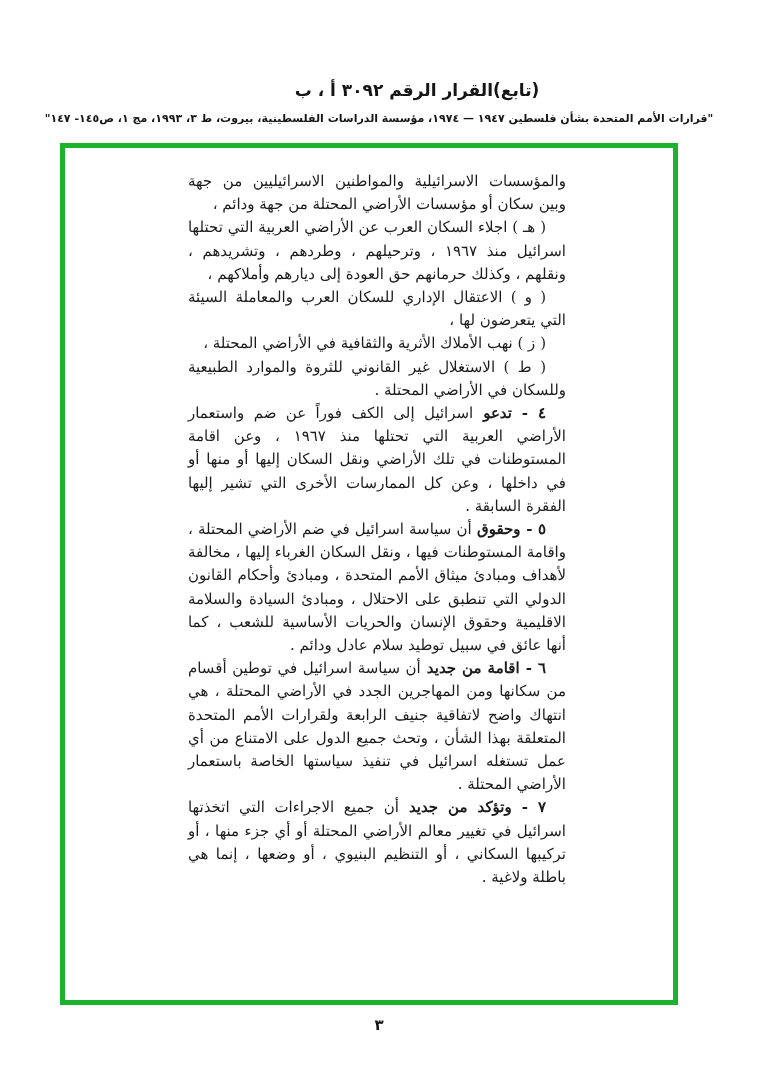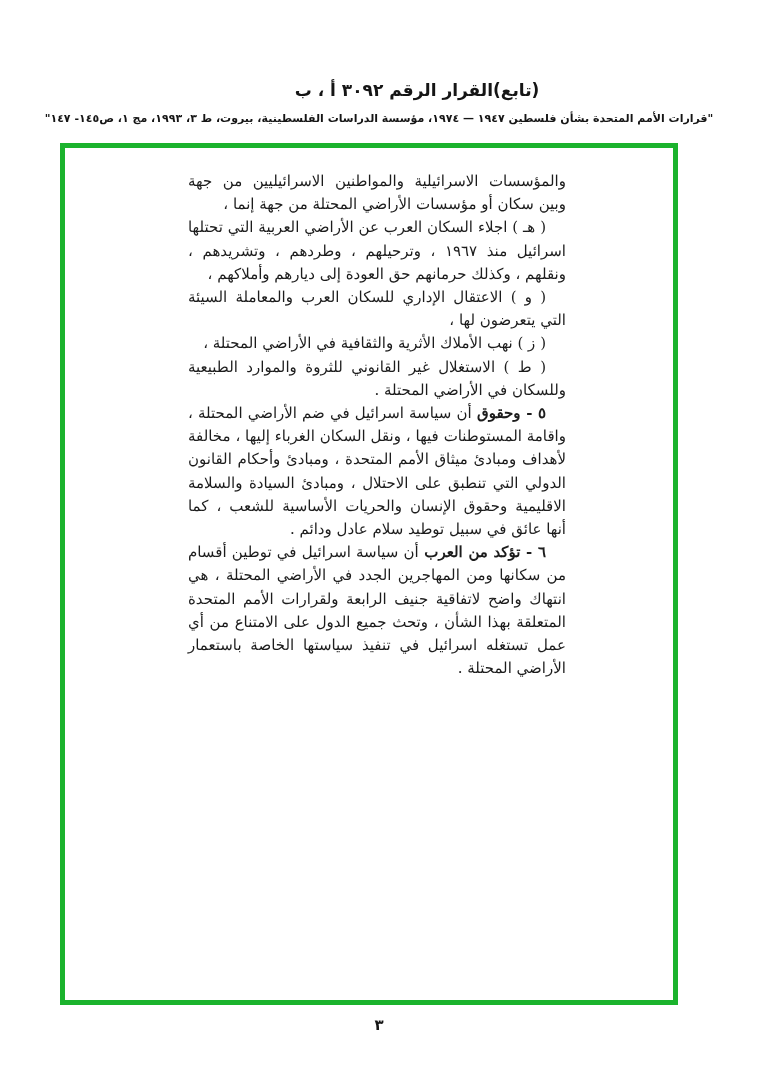--- a/index.html
+++ b/index.html
@@ -84,23 +84,25 @@
 <body>
 
 <div class="doc-title">(تابع)القرار الرقم  ٣٠٩٢ أ ، ب</div>
 
 <div class="doc-source">"قرارات الأمم المتحدة بشأن فلسطين ١٩٤٧ — ١٩٧٤، مؤسسة الدراسات الفلسطينية، بيروت، ط ٣، ١٩٩٣، مج ١، ص١٤٥- ١٤٧"</div>
 
 <div class="frame"></div>
 
 <div class="textcol">
   <div>
-      <p class="para">والمؤسسات الاسرائيلية والمواطنين الاسرائيليين من جهة وبين سكان أو مؤسسات الأراضي المحتلة من جهة إنما ،</p>
+      <p class="para">والمؤسسات الاسرائيلية والمواطنين الاسرائيليين من جهة وبين سكان أو مؤسسات الأراضي المحتلة من جهة ودائم ،</p>
       <p class="para indent"><span>( هـ ) </span>اجلاء السكان العرب عن الأراضي العربية التي تحتلها اسرائيل منذ ١٩٦٧ ، وترحيلهم ، وطردهم ، وتشريدهم ، ونقلهم ، وكذلك حرمانهم حق العودة إلى ديارهم وأملاكهم ،</p>
       <p class="para indent"><span>( و ) </span>الاعتقال الإداري للسكان العرب والمعاملة السيئة التي يتعرضون لها ،</p>
       <p class="para indent"><span>( ز ) </span>نهب الأملاك الأثرية والثقافية في الأراضي المحتلة ،</p>
       <p class="para indent"><span>( ط ) </span>الاستغلال غير القانوني للثروة والموارد الطبيعية وللسكان في الأراضي المحتلة .</p>
+      <p class="para indent"><span class="bold">٤ - </span><b>تدعو </b>اسرائيل إلى الكف فوراً عن ضم واستعمار الأراضي العربية التي تحتلها منذ ١٩٦٧ ، وعن اقامة المستوطنات في تلك الأراضي ونقل السكان إليها أو منها أو في داخلها ، وعن كل الممارسات الأخرى التي تشير إليها الفقرة السابقة .</p>
       <p class="para indent"><span class="bold">٥ - </span><b>وحقوق </b>أن سياسة اسرائيل في ضم الأراضي المحتلة ، واقامة المستوطنات فيها ، ونقل السكان الغرباء إليها ، مخالفة لأهداف ومبادئ ميثاق الأمم المتحدة ، ومبادئ وأحكام القانون الدولي التي تنطبق على الاحتلال ، ومبادئ السيادة والسلامة الاقليمية وحقوق الإنسان والحريات الأساسية للشعب ، كما أنها عائق في سبيل توطيد سلام عادل ودائم .</p>
-      <p class="para indent"><span class="bold">٦ - </span><b>تؤكد من العرب </b>أن سياسة اسرائيل في توطين أقسام من سكانها ومن المهاجرين الجدد في الأراضي المحتلة ، هي انتهاك واضح لاتفاقية جنيف الرابعة ولقرارات الأمم المتحدة المتعلقة بهذا الشأن ، وتحث جميع الدول على الامتناع من أي عمل تستغله اسرائيل في تنفيذ سياستها الخاصة باستعمار الأراضي المحتلة .</p>
+      <p class="para indent"><span class="bold">٦ - </span><b>اقامة من جديد </b>أن سياسة اسرائيل في توطين أقسام من سكانها ومن المهاجرين الجدد في الأراضي المحتلة ، هي انتهاك واضح لاتفاقية جنيف الرابعة ولقرارات الأمم المتحدة المتعلقة بهذا الشأن ، وتحث جميع الدول على الامتناع من أي عمل تستغله اسرائيل في تنفيذ سياستها الخاصة باستعمار الأراضي المحتلة .</p>
+      <p class="para indent"><span class="bold">٧ - </span><b>وتؤكد من جديد </b>أن جميع الاجراءات التي اتخذتها اسرائيل في تغيير معالم الأراضي المحتلة أو أي جزء منها ، أو تركيبها السكاني ، أو التنظيم البنيوي ، أو وضعها ، إنما هي باطلة ولاغية .</p>
     </div>
 </div>
 
 <div class="page-number">٣</div>
 
 </body></html>

